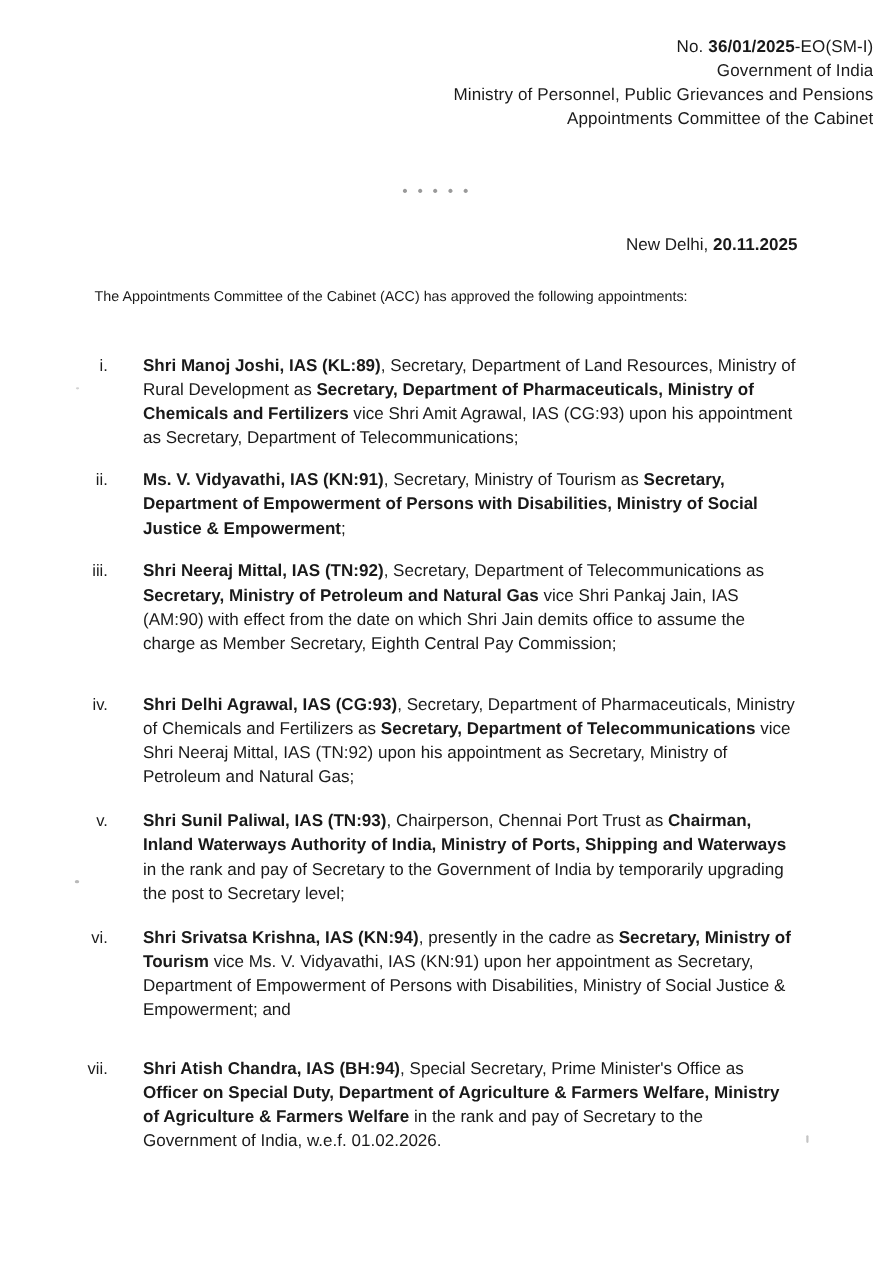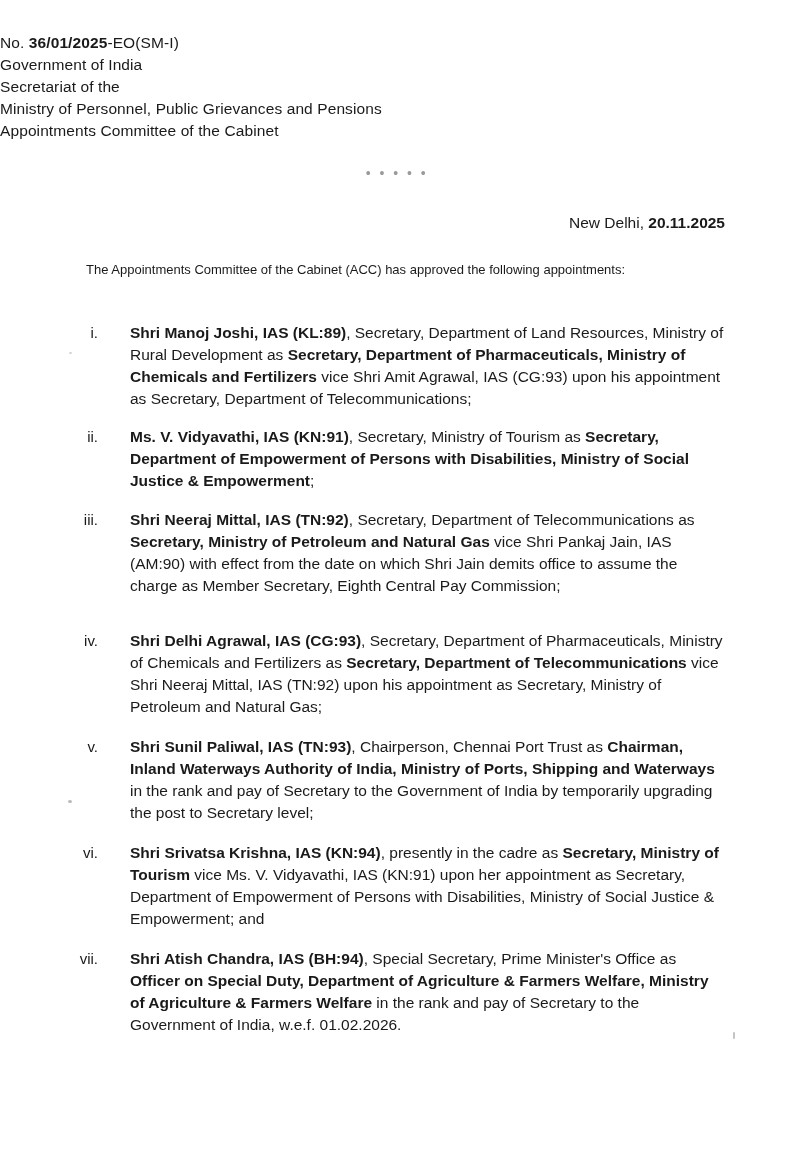--- a/index.html
+++ b/index.html
@@ -18,21 +18,21 @@
     background: #ffffff;
     overflow: hidden;
   }
 
   
   .header {
     position: absolute;
     left: 0;
     top: 32px;
     width: 794px;
-    text-align: left;
+    text-align: right;
   }
   .header .hline {
     font-size: 15.5px;
     line-height: 22px;
     letter-spacing: 0.1px;
     color: #1a1a1a;
     white-space: nowrap;
   }
   .header .hline b { font-weight: 700; }
 
@@ -105,21 +105,21 @@
     hyphens: none;
   }
   .item .body b { font-weight: 700; }
 
   
   .item.i   { margin-bottom: 16px; }
   .item.ii  { margin-bottom: 17px; }
   .item.iii { margin-bottom: 33px; }
   .item.iv  { }
   .item.v   { margin-bottom: 18px; }
-  .item.vi  { margin-bottom: 18px; }
+  .item.vi  { margin-bottom: 31px; }
   .item.vii { margin-bottom: 0; }
 
   
   .speck {
     position: absolute;
     background: #b9b9b9;
     border-radius: 50%;
     pointer-events: none;
   }
   .speck.s1 { left: 68px;  top: 800px;  width: 4px;  height: 3px; }
@@ -127,21 +127,20 @@
   .speck.s3 { left: 69px;  top: 352px;  width: 3px;  height: 2px; background: #d2d2d2; }
 </style>
 </head>
 <body>
 
 <div class="page">
 
   <div class="header">
     <div class="hline"><span>No. </span><b>36/01/2025</b><span>-EO(SM-I)</span></div>
     <div class="hline">Government of India</div>
-    <div class="hline">Secretariat of the</div>
     <div class="hline">Ministry of Personnel, Public Grievances and Pensions</div>
     <div class="hline">Appointments Committee of the Cabinet</div>
   </div>
 
   <div class="dots">• • • • •</div>
 
   <div class="dateline"><span>New Delhi, </span><b>20.11.2025</b></div>
 
   <div class="intro">The Appointments Committee of the Cabinet (ACC) has approved the following appointments:</div>
 

